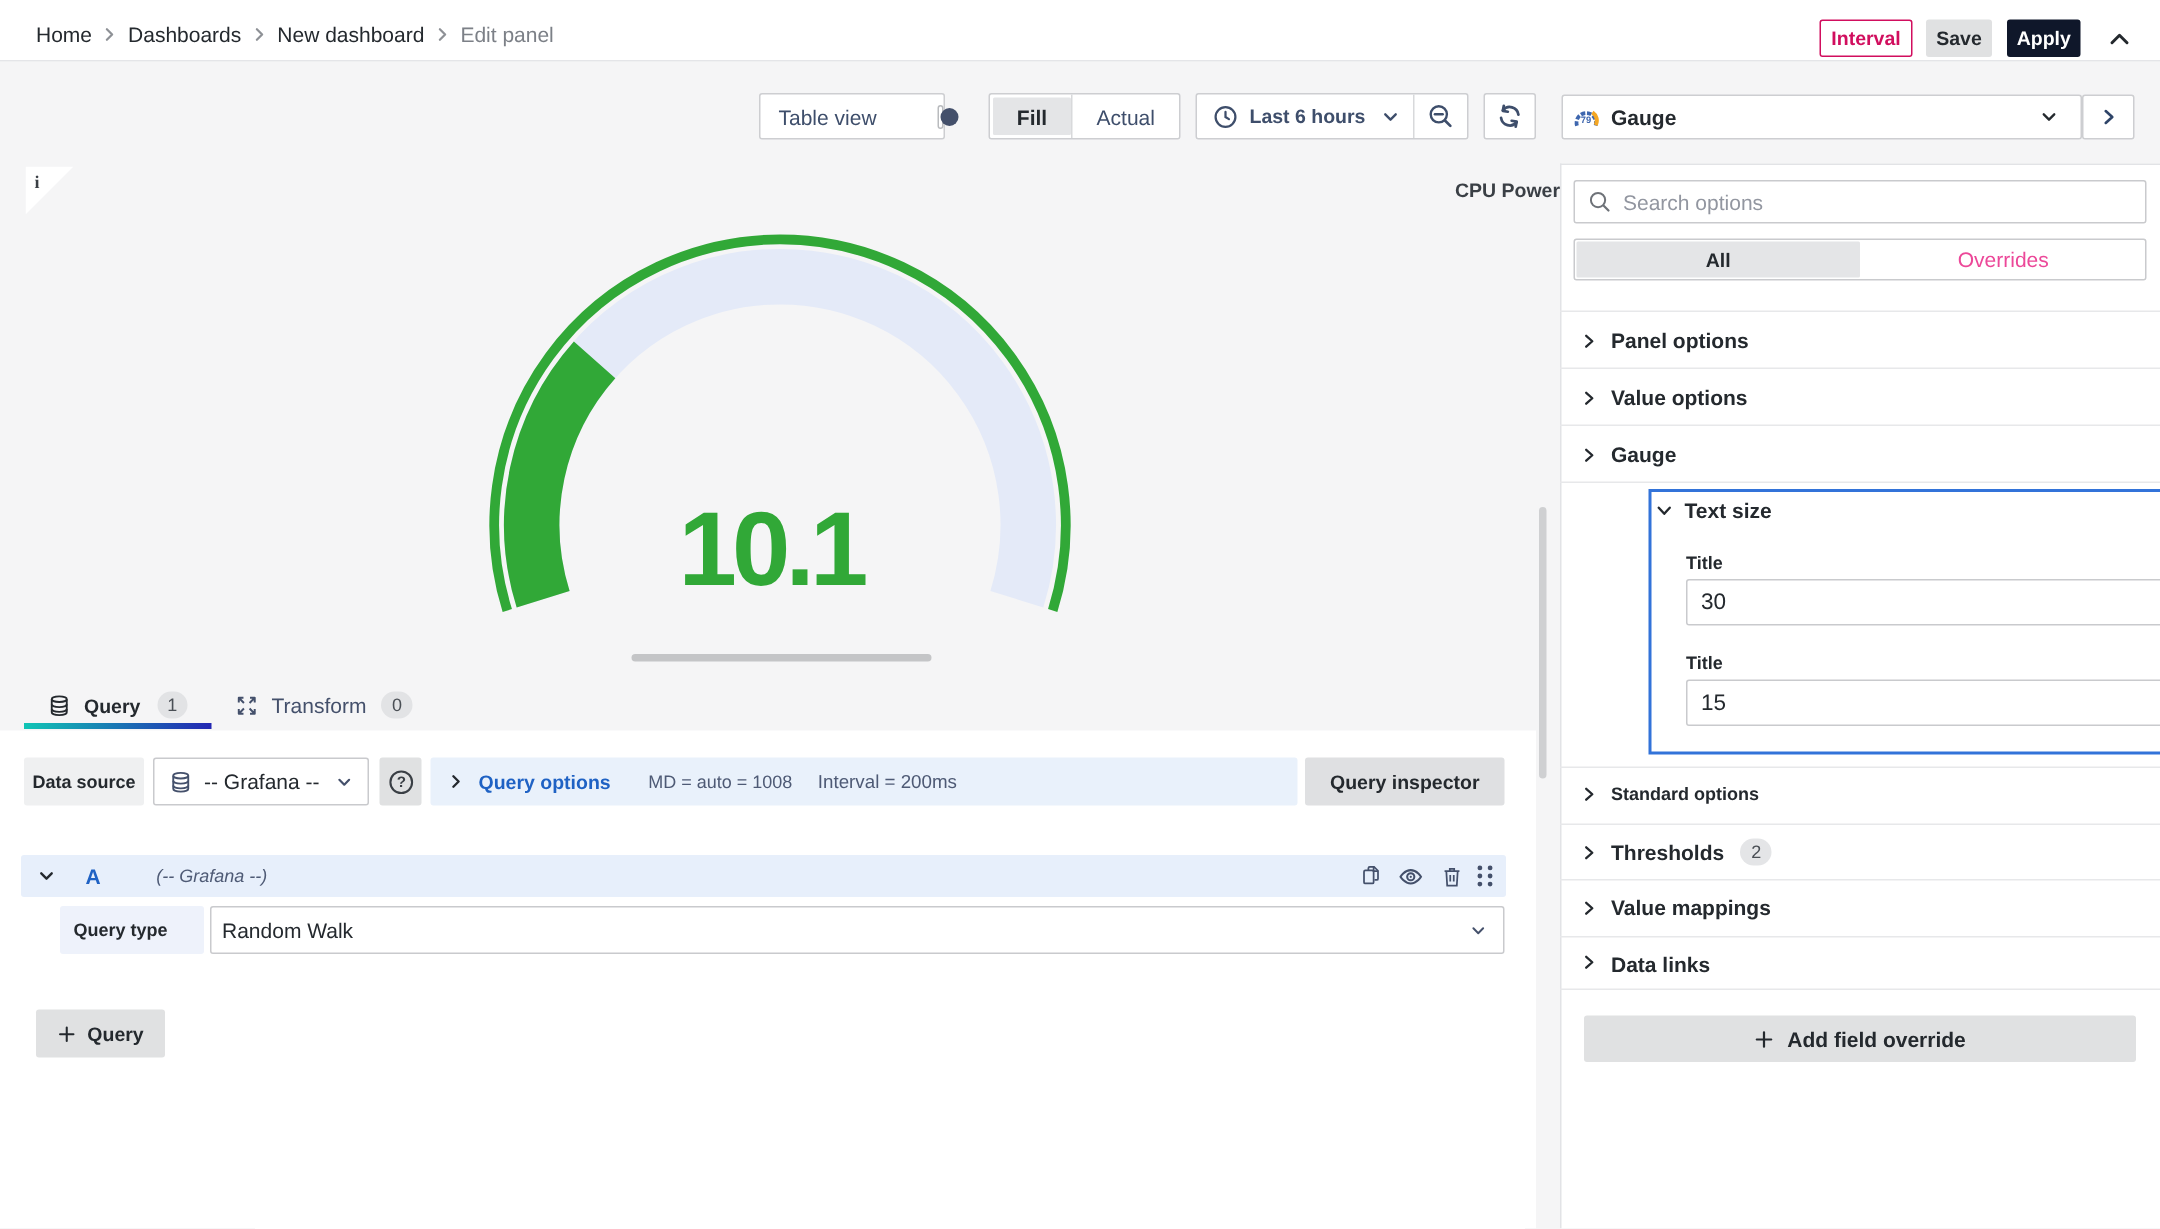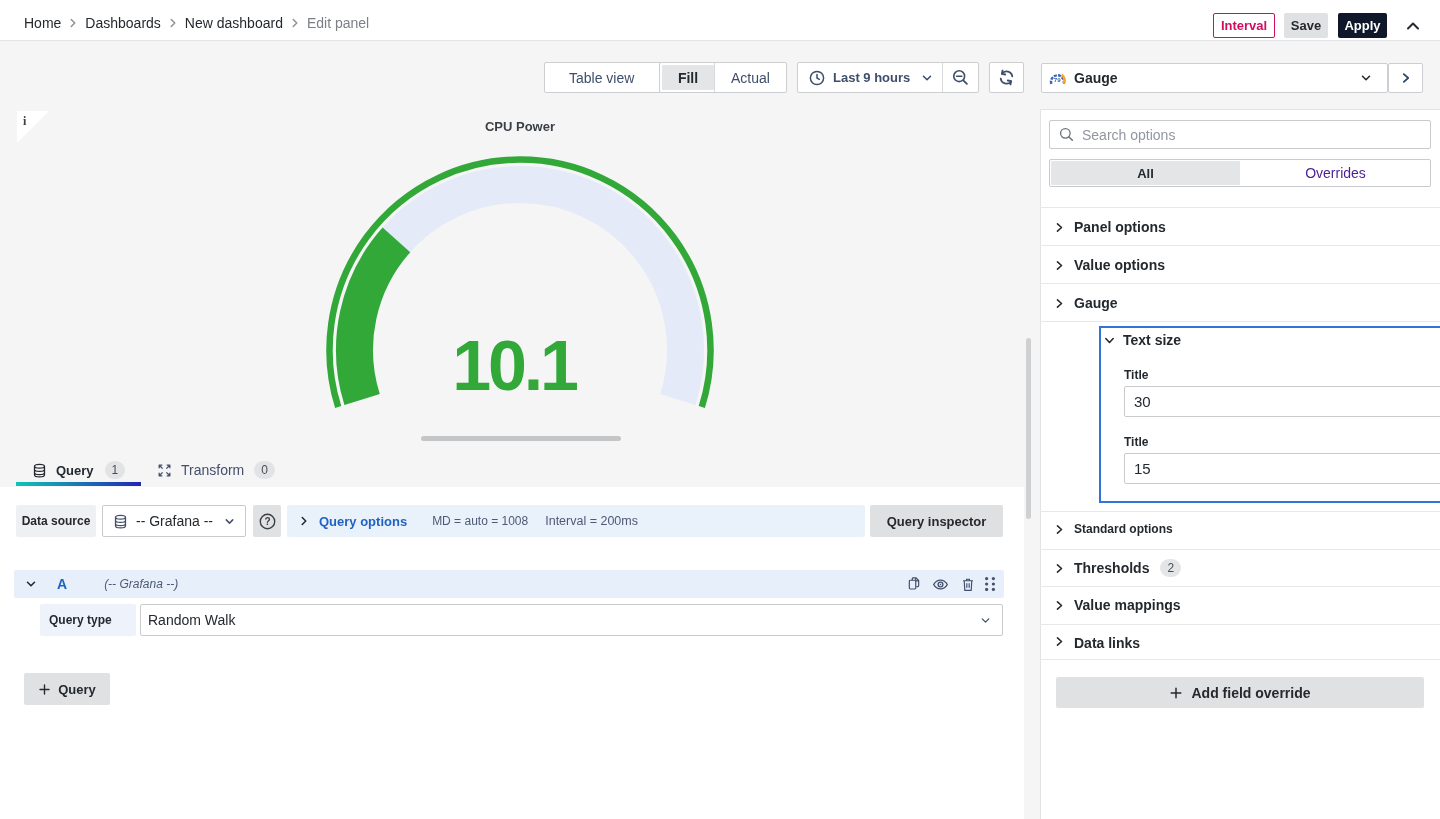--- a/index.html
+++ b/index.html
@@ -30,36 +30,36 @@
     </svg>
   <span style="color:#7C8087;">Edit panel</span>
 </div>
 <div class="abs" style="left:1213px;top:13px;width:62px;height:25px;border:1px solid #D10E5E;border-radius:2px;background:#fff;color:#D10E5E;font-size:13px;font-weight:bold;display:flex;align-items:center;justify-content:center;">Interval</div>
 <div class="abs" style="left:1284px;top:13px;width:44px;height:25px;border-radius:2px;background:#E0E1E2;color:#24292E;font-size:13px;font-weight:bold;display:flex;align-items:center;justify-content:center;">Save</div>
 <div class="abs" style="left:1338px;top:13px;width:49px;height:25px;border-radius:2px;background:#0f172a;color:#fff;font-size:13px;font-weight:bold;display:flex;align-items:center;justify-content:center;">Apply</div>
 <svg class="abs" style="left:1404px;top:17px;" width="18" height="18" viewBox="0 0 18 18">
     <path d="M4 11.5L9 6.5l5 5" fill="none" stroke="#24292E" stroke-width="2" stroke-linecap="round" stroke-linejoin="round"></path>
   </svg>
 
-<div class="abs box" style="left:544px;top:62px;width:124px;height:31px;display:flex;align-items:center;padding-left:24px;white-space:nowrap;gap:33px;">
+<div class="abs box" style="left:506px;top:62px;width:124px;height:31px;display:flex;align-items:center;padding-left:12px;white-space:nowrap;gap:33px;">
   <span class="navy" style="font-size:14px;">Table view</span>
   <span style="margin-left:8px;width:32px;height:16px;border:1px solid #B9BBBE;border-radius:8px;background:#fff;position:relative;display:inline-block;">
     <span style="position:absolute;left:1px;top:1px;width:12px;height:12px;border-radius:50%;background:#44506B;"></span>
   </span>
 </div>
 <div class="abs box" style="left:659px;top:62px;width:128px;height:31px;display:flex;">
   <div style="flex:0 0 52px;margin:2px 0 2px 2px;background:#E4E5E7;border-radius:1px;display:flex;align-items:center;justify-content:center;font-size:14px;font-weight:bold;color:#24292E;">Fill</div>
   <div style="flex:1;border-left:1px solid #D8D9DB;display:flex;align-items:center;justify-content:center;font-size:14px;color:#3E4E6B;">Actual</div>
 </div>
 <div class="abs box" style="left:797px;top:62px;width:182px;height:31px;display:flex;align-items:center;">
   <svg width="16" height="16" viewBox="0 0 16 16" style="margin-left:11px;">
       <circle cx="8" cy="8" r="6.6" fill="none" stroke="#3E4E6B" stroke-width="1.5"></circle>
       <path d="M8 4.6V8l2.3 1.4" fill="none" stroke="#3E4E6B" stroke-width="1.5" stroke-linecap="round"></path>
     </svg>
-  <span style="margin-left:8px;font-size:13px;font-weight:bold;color:#3E4E6B;">Last 9 hours</span>
+  <span style="margin-left:8px;font-size:13px;font-weight:bold;color:#3E4E6B;">Last 6 hours</span>
   <svg width="14" height="14" viewBox="0 0 16 16" style="margin-left:10px;">
       <path d="M4 6l4 4 4-4" fill="none" stroke="#3E4E6B" stroke-width="1.8" stroke-linecap="round" stroke-linejoin="round"></path>
     </svg>
   <div style="margin-left:auto;width:36px;height:100%;border-left:1px solid #D8D9DB;display:flex;align-items:center;justify-content:center;">
     <svg width="17" height="17" viewBox="0 0 17 17">
         <circle cx="7.2" cy="7.2" r="5.4" fill="none" stroke="#3E4E6B" stroke-width="1.6"></circle>
         <path d="M4.6 7.2h5.2" stroke="#3E4E6B" stroke-width="1.6" stroke-linecap="round"></path>
         <path d="M11.3 11.3l3.6 3.6" stroke="#3E4E6B" stroke-width="1.8" stroke-linecap="round"></path>
       </svg>
   </div>
@@ -72,21 +72,21 @@
     <path d="M17.0 20.8l.8-4.2-4.2-.8" stroke-linejoin="round"></path>
   </svg>
 </div>
 
 <div class="abs" style="left:17px;top:111px;width:32px;height:32px;">
   <svg width="32" height="32" viewBox="0 0 32 32">
       <path d="M0 0H32L0 32Z" fill="#FFFFFF"></path>
       <text x="6" y="14" font-size="12" font-weight="bold" font-family="Liberation Serif, serif" fill="#3A3F45">i</text>
     </svg>
 </div>
-<div class="abs" style="left:0;top:119px;width:1040px;text-align:center;font-size:13px;font-weight:bold;color:#3A3F45;">CPU Power</div>
+<div class="abs" style="left:0;top:119px;width:1040px;text-align:right;font-size:13px;font-weight:bold;color:#3A3F45;">CPU Power</div>
 
 <svg class="abs" style="left:300px;top:130px;" width="440" height="310" viewBox="300 130 440 310">
   <path d="M 338.2 407.0 A 190.5 190.5 0 1 1 701.8 407.0" fill="none" stroke="#31A837" stroke-width="6.5"></path>
   <path d="M 362.1 399.5 A 165.5 165.5 0 1 1 677.9 399.5" fill="none" stroke="#E4EAF8" stroke-width="37"></path>
   <path d="M 362.1 399.5 A 165.5 165.5 0 0 1 396.4 239.9" fill="none" stroke="#31A837" stroke-width="37"></path>
   <text x="514" y="390" text-anchor="middle" font-size="70" font-weight="bold" letter-spacing="-3.2" fill="#31A837">10.1</text>
 </svg>
 
 <div class="abs" style="left:421px;top:436px;width:200px;height:5px;border-radius:3px;background:#C4C5C7;"></div>
 
@@ -213,21 +213,21 @@
 <div class="abs box" style="left:1049px;top:120px;width:382px;height:29px;border-color:#C9CACD;display:flex;align-items:center;">
   <svg width="15" height="15" viewBox="0 0 17 17" style="margin-left:9px;">
       <circle cx="7.2" cy="7.2" r="5.4" fill="none" stroke="#6E7278" stroke-width="1.5"></circle>
       <path d="M11.3 11.3l3.8 3.8" stroke="#6E7278" stroke-width="1.7" stroke-linecap="round"></path>
     </svg>
   <span style="margin-left:8px;font-size:14px;color:#9296A0;">Search options</span>
 </div>
 
 <div class="abs box" style="left:1049px;top:159px;width:382px;height:28px;border-color:#C9CACD;display:flex;text-align:center;">
   <div style="flex:1;margin:1px;background:#E4E5E7;border-radius:1px;display:flex;align-items:center;justify-content:center;font-size:13px;font-weight:bold;color:#24292E;">All</div>
-  <div style="flex:1;display:flex;align-items:center;justify-content:center;font-size:14px;color:#4c1d95;">Overrides</div>
+  <div style="flex:1;display:flex;align-items:center;justify-content:center;font-size:14px;color:#ec4899;">Overrides</div>
 </div>
 
 <div class="abs" style="left:1040px;top:207px;width:400px;border-top:1px solid #E7E8EA;"></div>
 <div class="abs" style="left:1053px;top:219px;display:flex;align-items:center;">
     <svg width="13" height="13" viewBox="0 0 16 16">
       <path d="M5.5 3.5L10.5 8l-5 4.5" fill="none" stroke="#24292E" stroke-width="1.9" stroke-linecap="round" stroke-linejoin="round"></path>
     </svg>
     <span style="margin-left:8px;font-size:14px;font-weight:bold;color:#24292E;">Panel options</span>
   </div>
 <div class="abs" style="left:1040px;top:245px;width:400px;border-top:1px solid #E7E8EA;"></div>

